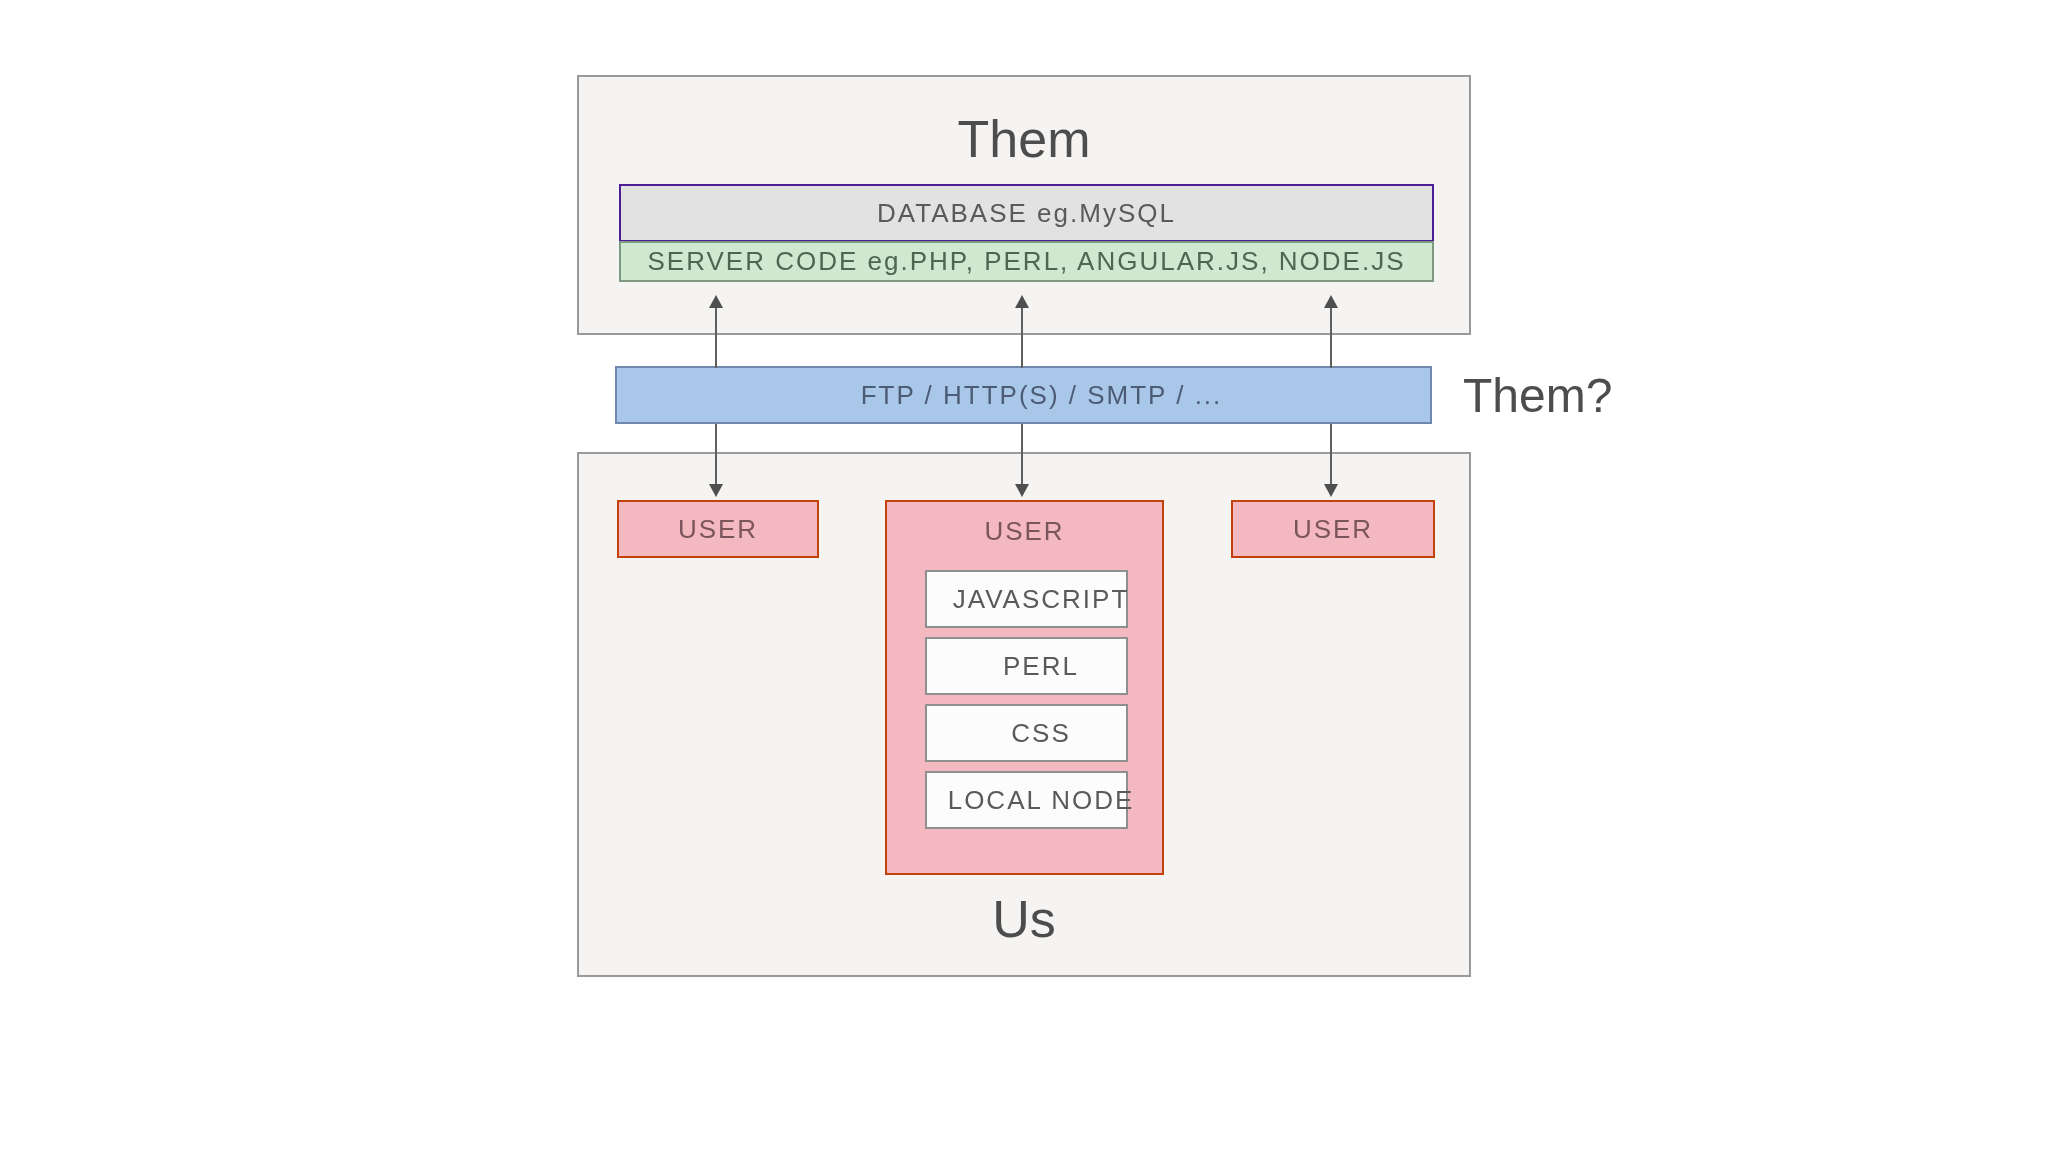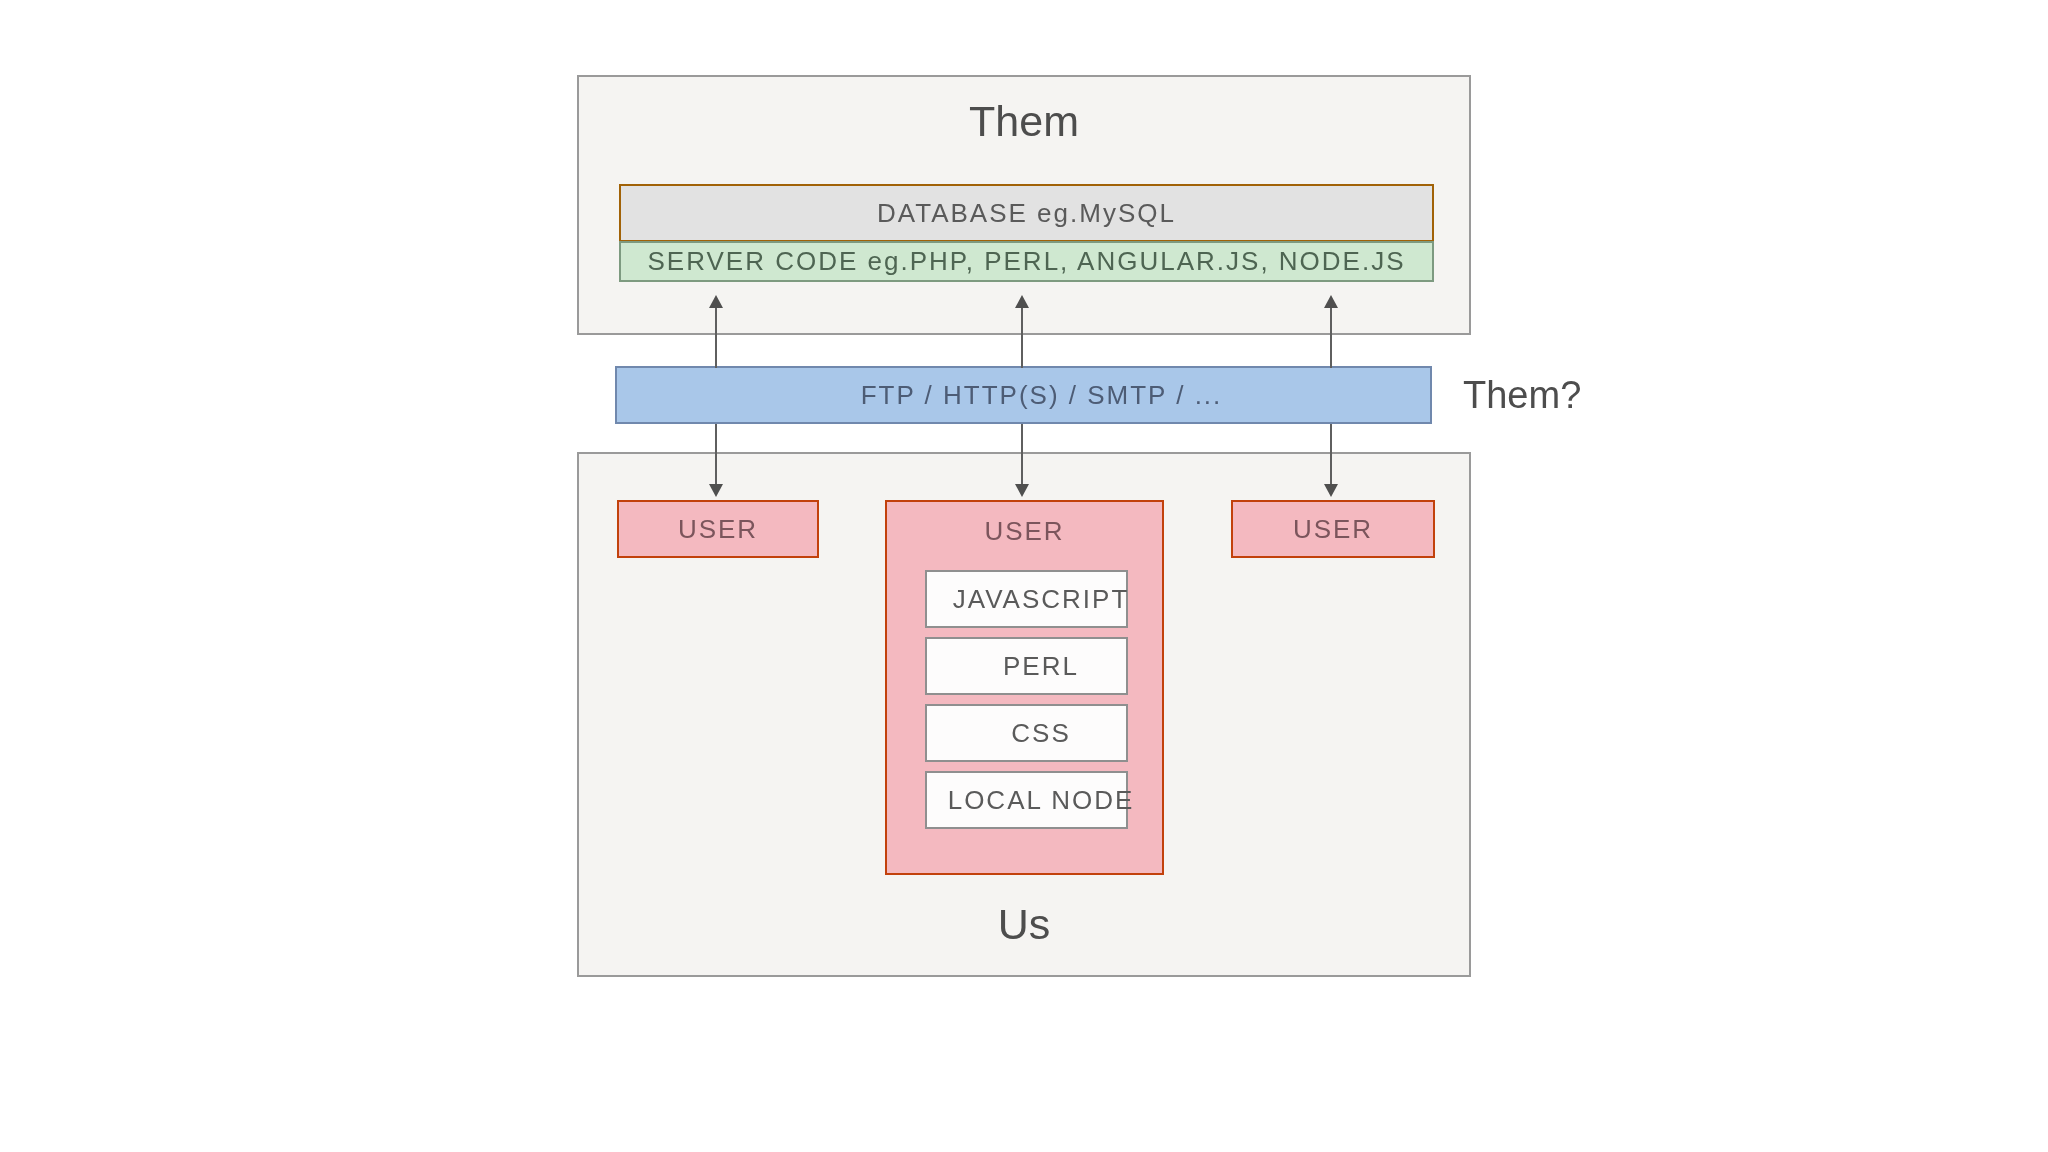--- a/index.html
+++ b/index.html
@@ -15,53 +15,54 @@
     background: #f5f4f2;
     border: 2px solid #9a9a9a;
     box-sizing: border-box;
   }
   #them-panel { left: 577px; top: 75px;  width: 894px; height: 260px; }
   #us-panel   { left: 577px; top: 452px; width: 894px; height: 525px; }
 
   .big-title {
     position: absolute; left: 0; right: 0;
     text-align: center;
-    font-size: 43px;
+    font-size: 52px;
     color: #4d4d4d;
+    margin-top: 12px;
   }
   #them-title { top: 20px; }
   #us-title   { bottom: 26px; }
 
   .bar {
     position: absolute;
     box-sizing: border-box;
     display: flex; align-items: center; justify-content: center;
     font-size: 26px;
     letter-spacing: 2px;
     white-space: nowrap;
   }
   #database-bar {
     left: 40px; top: 107px; width: 815px; height: 58px;
-    background: #e2e2e2; border: 2px solid #a16207; color: #5a5a5a;
+    background: #e2e2e2; border: 2px solid #4c1d95; color: #5a5a5a;
   }
   #server-bar {
     left: 40px; top: 164px; width: 815px; height: 41px;
     background: #cfe8d0; border: 2px solid #7d9a80; color: #4e6552;
   }
   #transport-bar {
     left: 615px; top: 366px; width: 817px; height: 58px;
     background: #a9c7e9; border: 2px solid #7088ad; color: #4d5c75;
     z-index: 2;
     padding-left: 36px;
   }
   #them-question {
     position: absolute;
     left: 1463px; top: 366px; height: 58px;
     display: flex; align-items: center;
-    font-size: 38px; color: #4d4d4d;
+    font-size: 48px; color: #4d4d4d;
   }
 
   .user-box {
     position: absolute;
     box-sizing: border-box;
     background: #f4b9c0; border: 2px solid #c2410c; color: #7b555c;
     font-size: 26px; letter-spacing: 2px;
   }
   .user-box.simple { display: flex; align-items: center; justify-content: center; }
   #user-left   { left: 38px;  top: 46px; width: 202px; height: 58px; }

